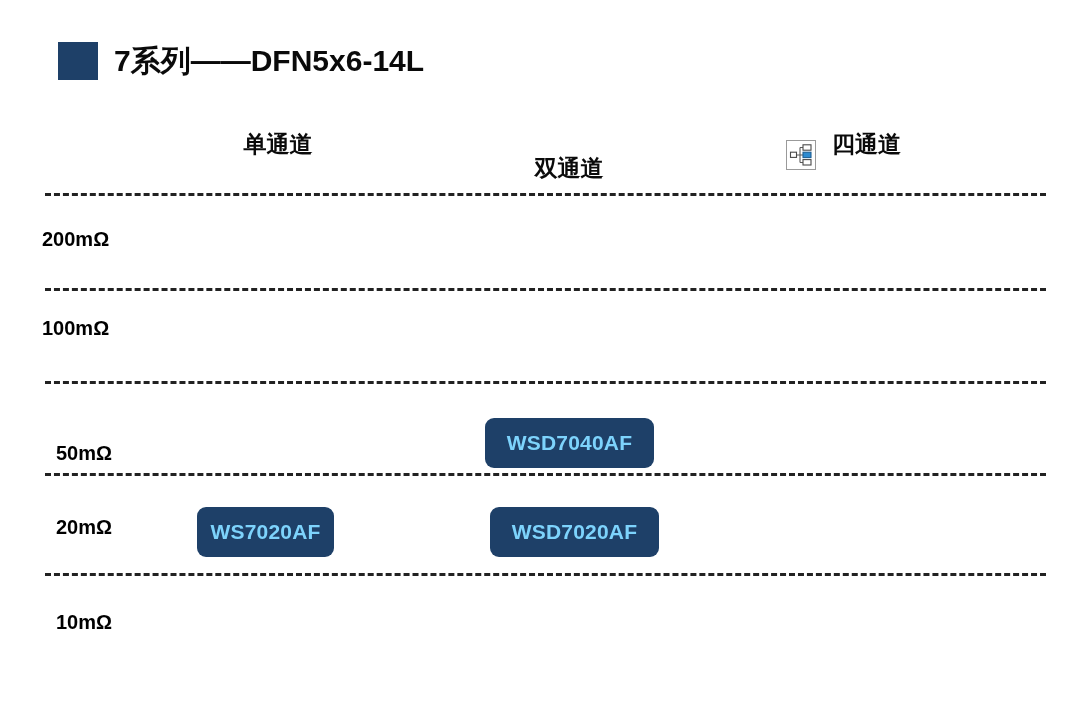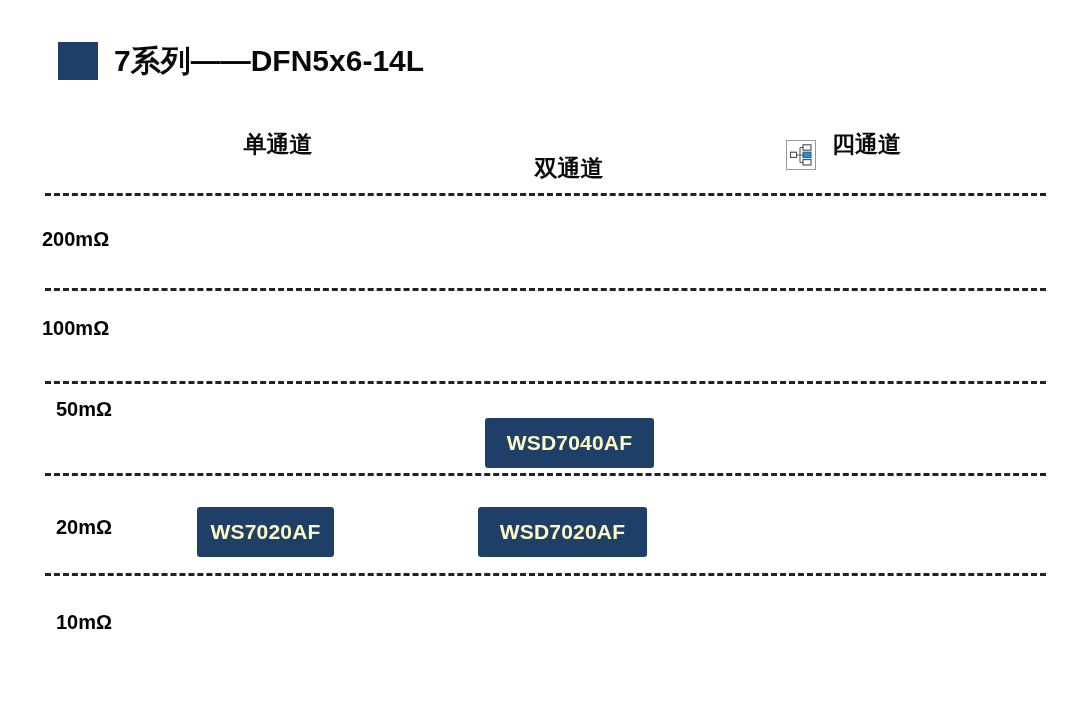--- a/index.html
+++ b/index.html
@@ -92,22 +92,22 @@
     white-space: nowrap;
     line-height: 1;
   }
   .row-label.wide { text-align: left; left: 42px; width: 120px; }
 
   
   .chip {
     position: absolute;
     height: 50px;
     background: #1e4068;
-    border-radius: 3px;
-    color: #fef9c3;
+    border-radius: 9px;
+    color: #7dd3fc;
     font-size: 21px;
     font-weight: bold;
     display: flex;
     align-items: center;
     justify-content: center;
     white-space: nowrap;
     letter-spacing: 0.2px;
   }
 </style>
 </head>
@@ -140,24 +140,24 @@
   </div>
 
   <div class="sep" style="top:193px;"></div>
   <div class="sep" style="top:288px;"></div>
   <div class="sep" style="top:381px;"></div>
   <div class="sep" style="top:473px;"></div>
   <div class="sep" style="top:573px;"></div>
 
   <div class="row-label wide" style="top:229px;">200mΩ</div>
   <div class="row-label wide" style="top:318px;">100mΩ</div>
-  <div class="row-label" style="top:399px;text-align:right;">50mΩ</div>
+  <div class="row-label" style="top:443px;text-align:right;">50mΩ</div>
   <div class="row-label" style="top:517px;">20mΩ</div>
   <div class="row-label" style="top:612px;">10mΩ</div>
 
   <div class="chip" style="left:485px; top:418px; width:169px;">WSD7040AF</div>
 
   <div class="chip" style="left:197px; top:507px; width:137px;">WS7020AF</div>
 
-  <div class="chip" style="left:478px; top:507px; width:169px;">WSD7020AF</div>
+  <div class="chip" style="left:490px; top:507px; width:169px;">WSD7020AF</div>
 
 
 </div>
 
 </body></html>

